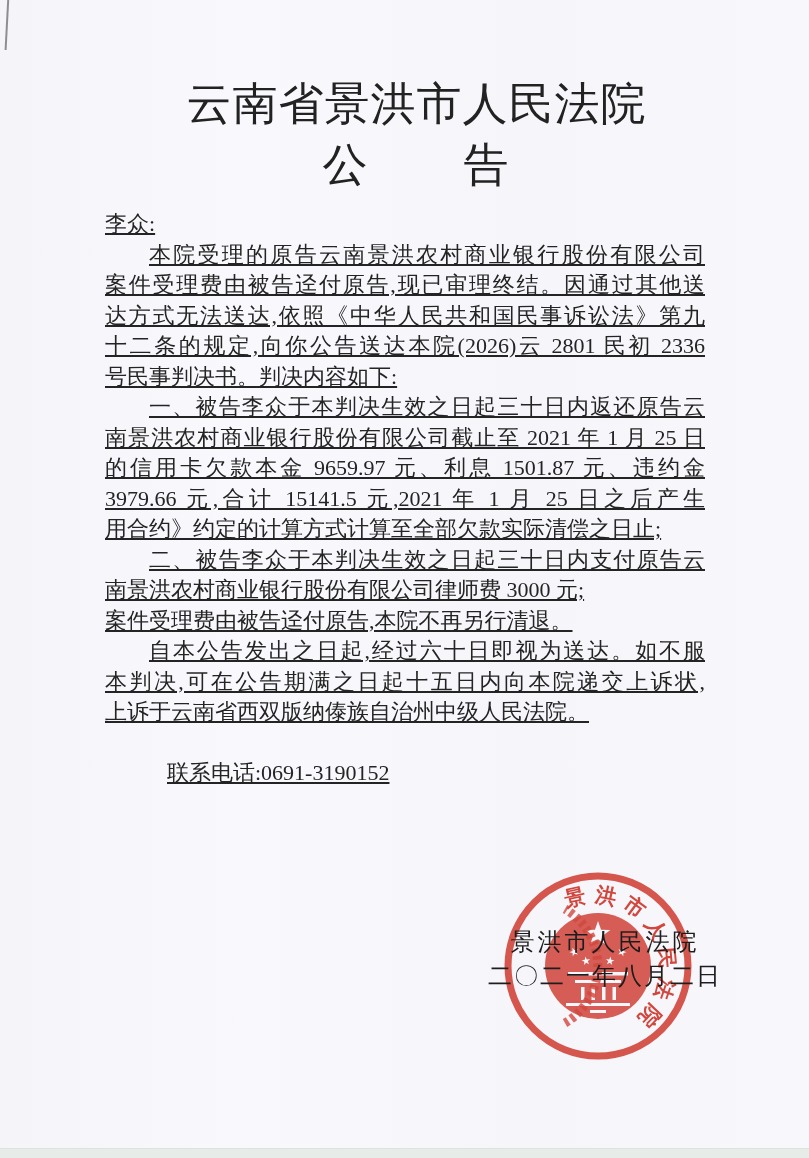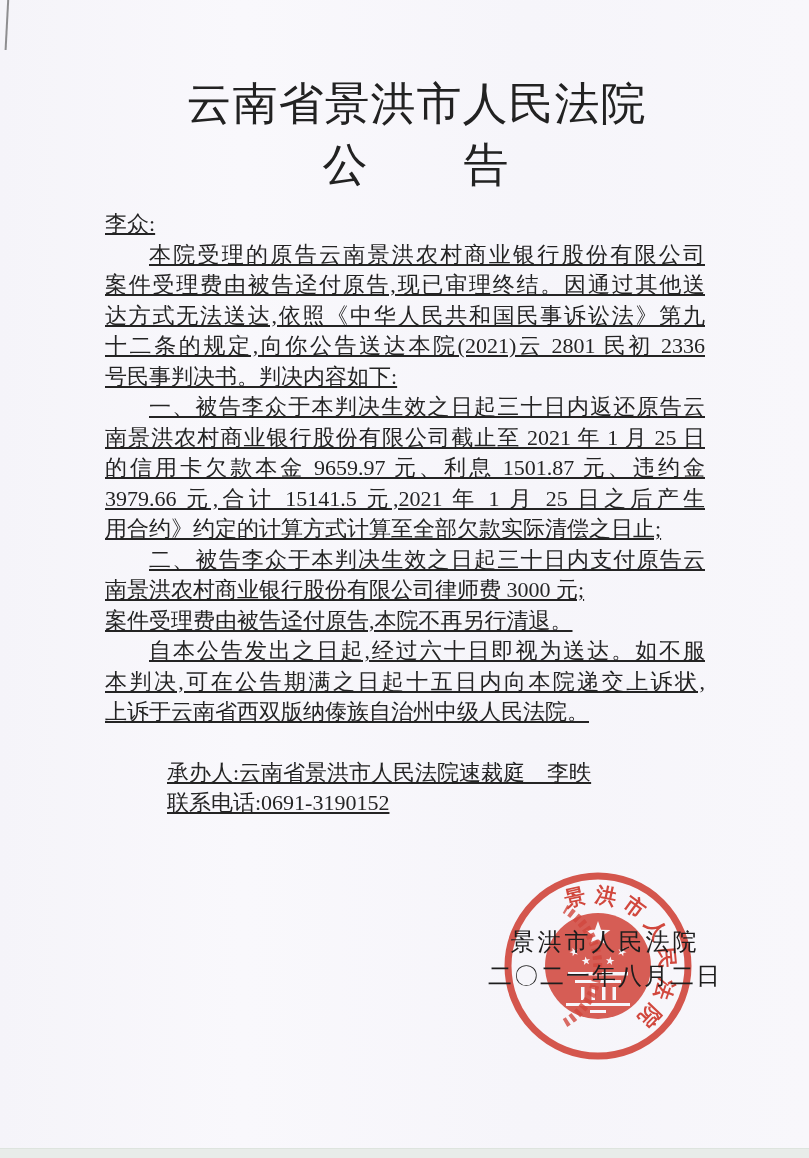--- a/index.html
+++ b/index.html
@@ -47,36 +47,35 @@
     <div class="t1">云南省景洪市人民法院</div>
     <div class="t2">公　　告</div>
   </div>
 
   <div class="body-text">
     <div>
         <div class="line last">李众:</div>
         <div class="line indent">本院受理的原告云南景洪农村商业银行股份有限公司</div>
         <div class="line">案件受理费由被告迳付原告,现已审理终结。因通过其他送</div>
         <div class="line">达方式无法送达,依照《中华人民共和国民事诉讼法》第九</div>
-        <div class="line">十二条的规定,向你公告送达本院(2021)云 2801 民初 2336</div>
+        <div class="line">十二条的规定,向你公告送达本院(2026)云 2801 民初 2336</div>
         <div class="line last">号民事判决书。判决内容如下:</div>
         <div class="line indent">一、被告李众于本判决生效之日起三十日内返还原告云</div>
         <div class="line">南景洪农村商业银行股份有限公司截止至 2021 年 1 月 25 日</div>
         <div class="line">的信用卡欠款本金 9659.97 元、利息 1501.87 元、违约金</div>
         <div class="line">3979.66 元,合计 15141.5 元,2021 年 1 月 25 日之后产生</div>
         <div class="line last">用合约》约定的计算方式计算至全部欠款实际清偿之日止;</div>
         <div class="line indent">二、被告李众于本判决生效之日起三十日内支付原告云</div>
         <div class="line last">南景洪农村商业银行股份有限公司律师费 3000 元;</div>
         <div class="line last">案件受理费由被告迳付原告,本院不再另行清退。</div>
         <div class="line indent">自本公告发出之日起,经过六十日即视为送达。如不服</div>
         <div class="line">本判决,可在公告期满之日起十五日内向本院递交上诉状,</div>
         <div class="line last">上诉于云南省西双版纳傣族自治州中级人民法院。</div>
       </div>
     <div class="contact">
-      <div class="line">承办人:云南省景洪市人民法院速裁庭　李昳</div>
       <div class="line">联系电话:0691-3190152</div>
     </div>
   </div>
 
   <div class="seal-wrap">
     <svg width="196" height="196" viewBox="0 0 196 196">
       <defs>
         <path id="star5" d="M0,-10 L2.35,-3.24 L9.51,-3.09 L3.8,1.24 L5.88,8.09 L0,4 L-5.88,8.09 L-3.8,1.24 L-9.51,-3.09 L-2.35,-3.24 Z"></path>
         <path id="ringArc" d="M 65 41 A 66 66 0 0 1 131 155" fill="none"></path>
       </defs>

